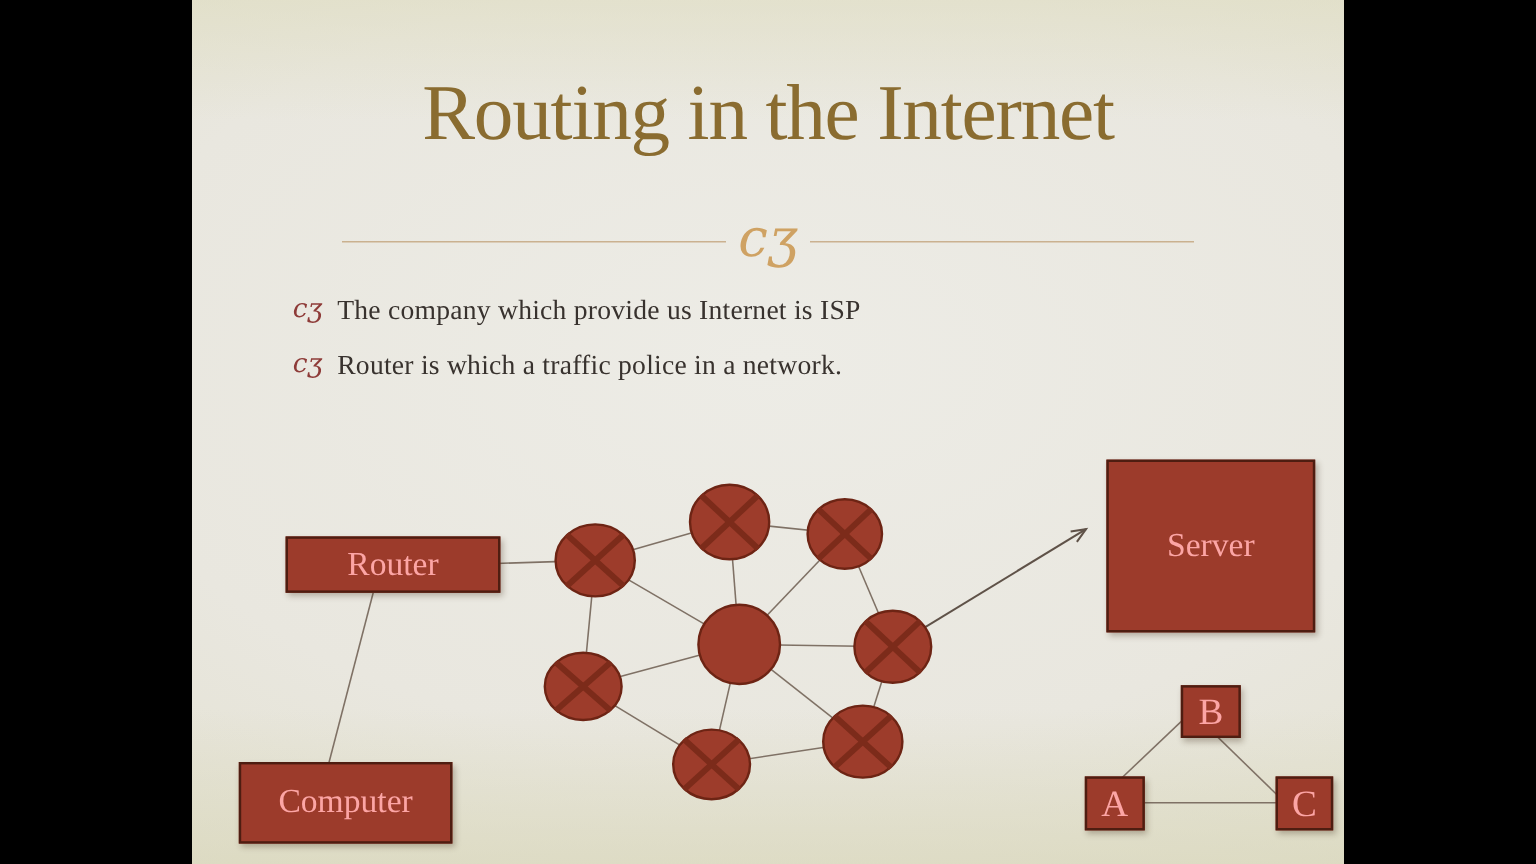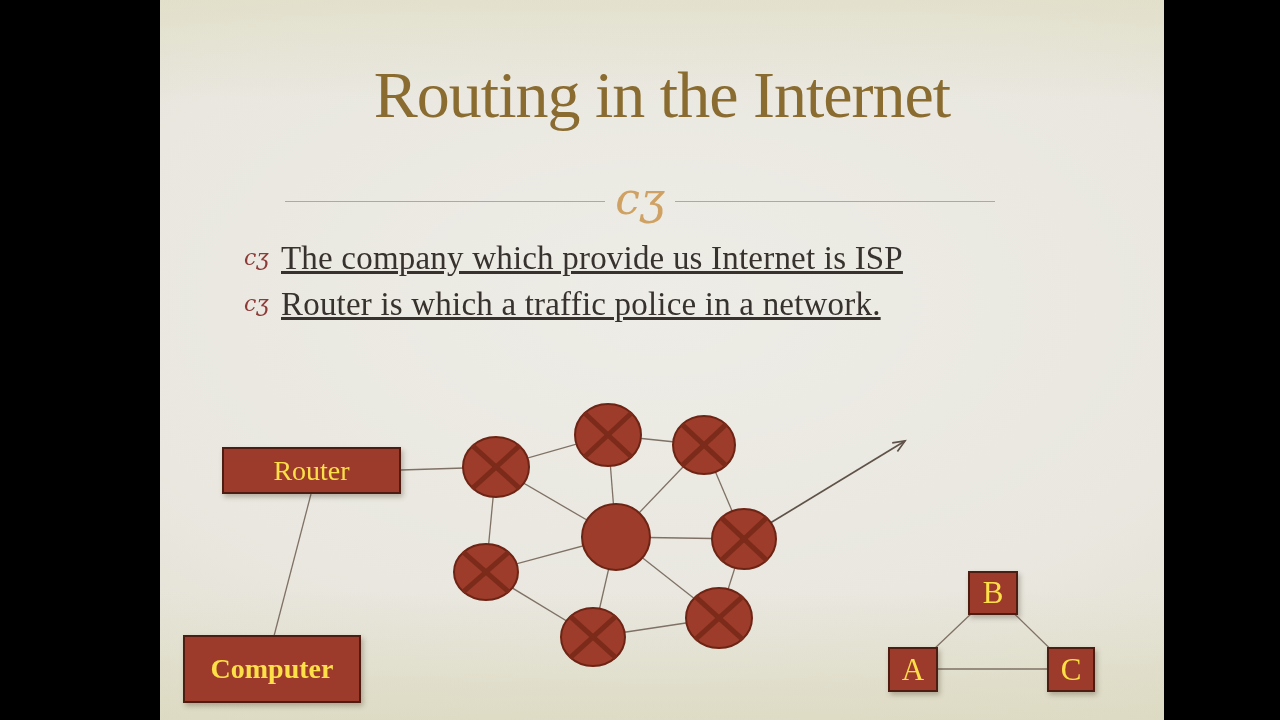--- a/index.html
+++ b/index.html
@@ -4,21 +4,20 @@
 <style>
   html,body{margin:0;padding:0;background:#000;width:1280px;height:720px;overflow:hidden;}
   .stage{position:relative;width:1280px;height:720px;background:#000;}
   .slide{
     position:absolute;left:160px;top:0;width:960px;height:720px;
     background:
       linear-gradient(180deg, rgba(222,220,190,.55) 0%, rgba(222,220,190,0) 14%, rgba(222,220,190,0) 82%, rgba(216,214,184,.6) 100%),
       radial-gradient(ellipse 130% 100% at 50% 42%, #edece6 0%, #e9e7df 45%, #e3e1d1 72%, #dcdabf 100%);
     font-family:"Liberation Serif", serif;
     overflow:hidden;
-    padding-left:44px;
   }
   .title{
     position:absolute;top:55px;left:0;width:100%;
     text-align:center;font-size:66px;line-height:1.2;letter-spacing:-1px;
     color:#8a6c30;
   }
   .divider{
     position:absolute;top:178px;left:125px;width:710px;height:46px;
     display:flex;align-items:center;
   }
@@ -32,28 +31,29 @@
     position:absolute;top:240px;left:84px;width:720px;
     list-style:none;margin:0;padding:0;
   }
   .bullets li{display:flex;align-items:flex-start;margin-bottom:9px;}
   .bullet-marker{
     font-family:"DejaVu Serif", serif;font-style:italic;
     font-size:22px;line-height:30px;color:#8e3b38;
     width:37px;flex:0 0 37px;padding-top:3px;
   }
   .bullet-text{
-    font-size:33px;line-height:37px;letter-spacing:.2px;color:#38322e;text-decoration:underline;
+    font-size:23px;line-height:37px;letter-spacing:.2px;color:#38322e;
   }
   .diagram-svg{position:absolute;left:0;top:0;width:960px;height:720px;}
   .node-box{
     position:absolute;background:#9c3b2b;border:2px solid #4e1d11;
     display:flex;align-items:center;justify-content:center;
-    color:#fde047;box-sizing:border-box;
+    color:#fca5a5;box-sizing:border-box;
     box-shadow:2px 3px 5px rgba(60,40,20,.30);
+    margin-left:16px;
   }
   .node-box.big{font-size:28px;}
   .node-box.small{font-size:31px;}
 </style>
 </head>
 <body>
 
 <div class="stage">
   <div class="slide">
 
@@ -159,22 +159,23 @@
           <g stroke="#7c2b1a" stroke-width="5">
             <line x1="535.2" y1="596.4" x2="582.8" y2="639.6"></line>
             <line x1="582.8" y1="596.4" x2="535.2" y2="639.6"></line>
           </g>
         </g>
       </g>
     </svg>
 
     <div class="node-box big" style="left:62px;top:447px;width:179px;height:47px;">Router</div>
 
-    <div class="node-box big" style="left:23px;top:635px;width:178px;height:68px;font-weight:bold;">Computer</div>
+    <div class="node-box big" style="left:23px;top:635px;width:178px;height:68px;">Computer</div>
 
+    <div class="node-box big" style="left:746px;top:383px;width:174px;height:144px;">Server</div>
 
     <div class="node-box small" style="left:728px;top:647px;width:50px;height:45px;">A</div>
 
     <div class="node-box small" style="left:808px;top:571px;width:50px;height:44px;">B</div>
 
     <div class="node-box small" style="left:887px;top:647px;width:48px;height:45px;">C</div>
 
   </div>
 </div>
 

